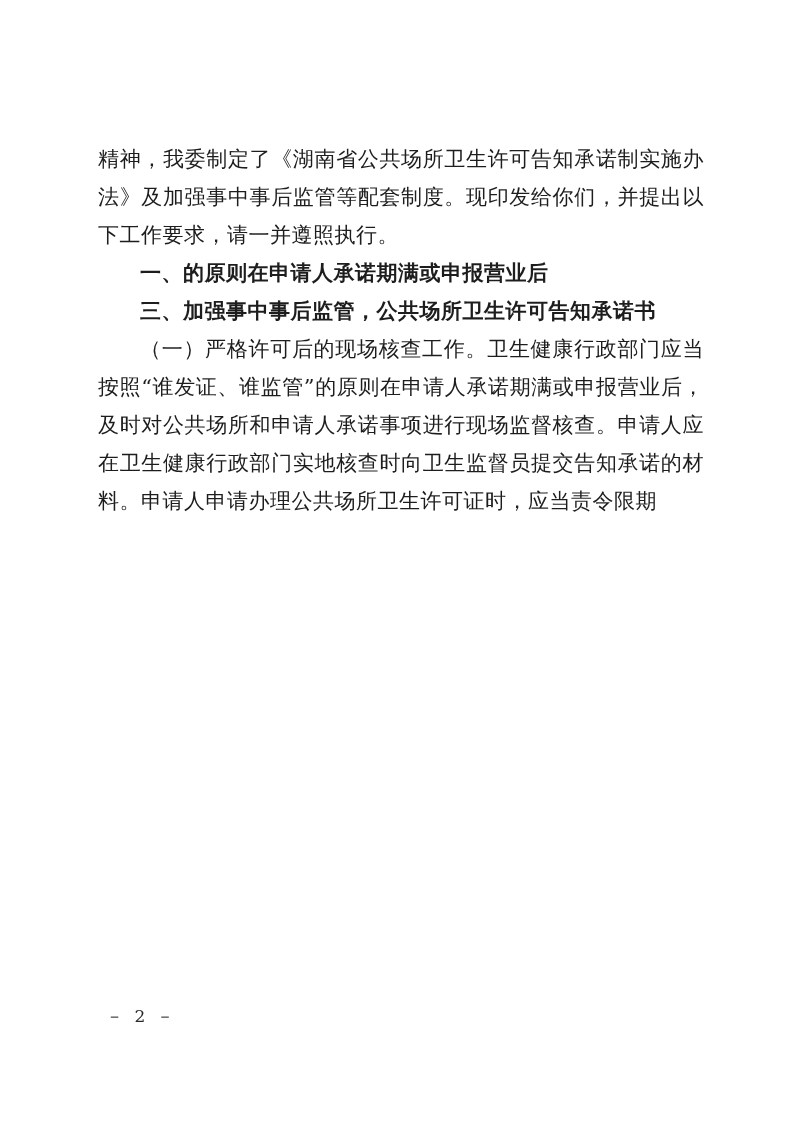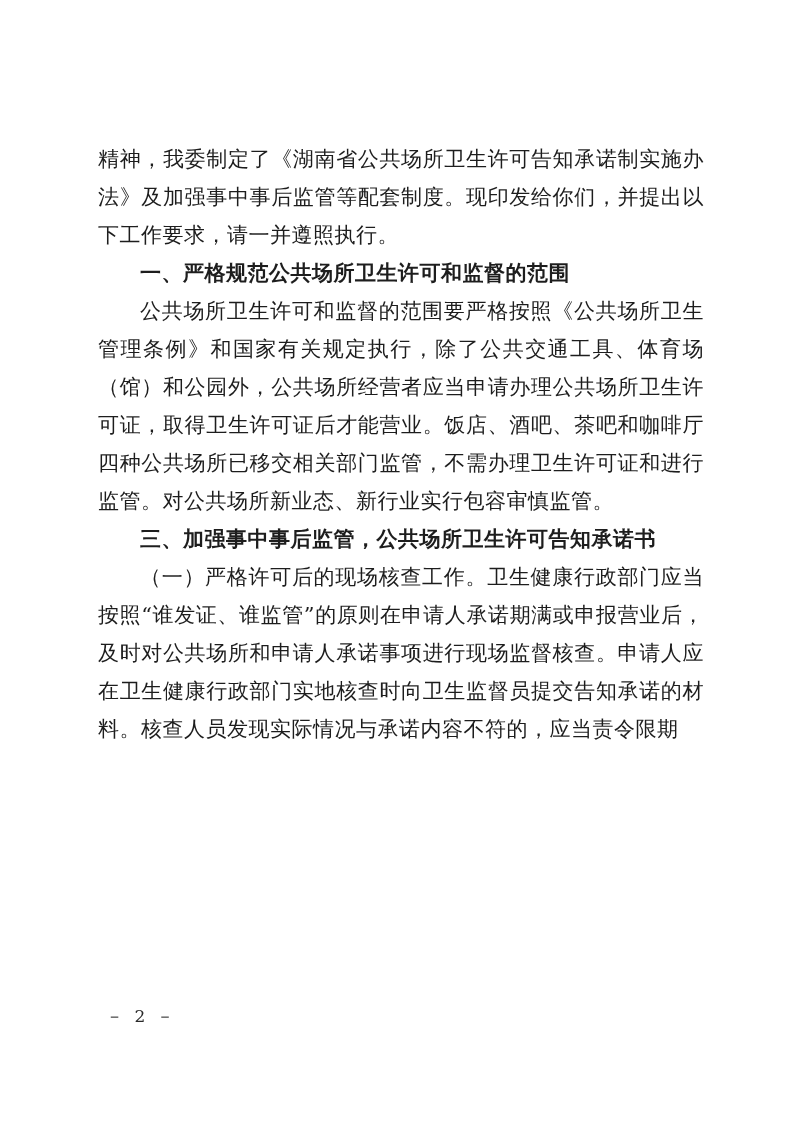--- a/index.html
+++ b/index.html
@@ -47,19 +47,18 @@
     color: #2a2a2a;
     font-family: "DejaVu Serif", serif;
   }
 </style>
 </head>
 <body>
 
 <div class="page">
   <main class="content">
       <p class="block continuation">精神，我委制定了《湖南省公共场所卫生许可告知承诺制实施办法》及加强事中事后监管等配套制度。现印发给你们，并提出以下工作要求，请一并遵照执行。</p>
-      <p class="block heading">一、严格规范公共场所卫生许可和监督的范围</p>
-      <p class="block paragraph">公共场所卫生许可和监督的范围要严格按照《公共场所卫生管理条例》和国家有关规定执行，除了公共交通工具、体育场（馆）和公园外，公共场所经营者应当申请办理公共场所卫生许可证，取得卫生许可证后才能营业。饭店、酒吧、茶吧和咖啡厅四种公共场所已移交相关部门监管，不需办理卫生许可证和进行监管。对公共场所新业态、新行业实行包容审慎监管。</p>
+      <p class="block heading">一、的原则在申请人承诺期满或申报营业后</p>
       <p class="block heading">三、加强事中事后监管，公共场所卫生许可告知承诺书</p>
-      <p class="block paragraph">（一）严格许可后的现场核查工作。卫生健康行政部门应当按照“谁发证、谁监管”的原则在申请人承诺期满或申报营业后，及时对公共场所和申请人承诺事项进行现场监督核查。申请人应在卫生健康行政部门实地核查时向卫生监督员提交告知承诺的材料。核查人员发现实际情况与承诺内容不符的，应当责令限期</p>
+      <p class="block paragraph">（一）严格许可后的现场核查工作。卫生健康行政部门应当按照“谁发证、谁监管”的原则在申请人承诺期满或申报营业后，及时对公共场所和申请人承诺事项进行现场监督核查。申请人应在卫生健康行政部门实地核查时向卫生监督员提交告知承诺的材料。申请人申请办理公共场所卫生许可证时，应当责令限期</p>
     </main>
   <div class="footer-pagenum">－ 2 －</div>
 </div>
 
 </body></html>

